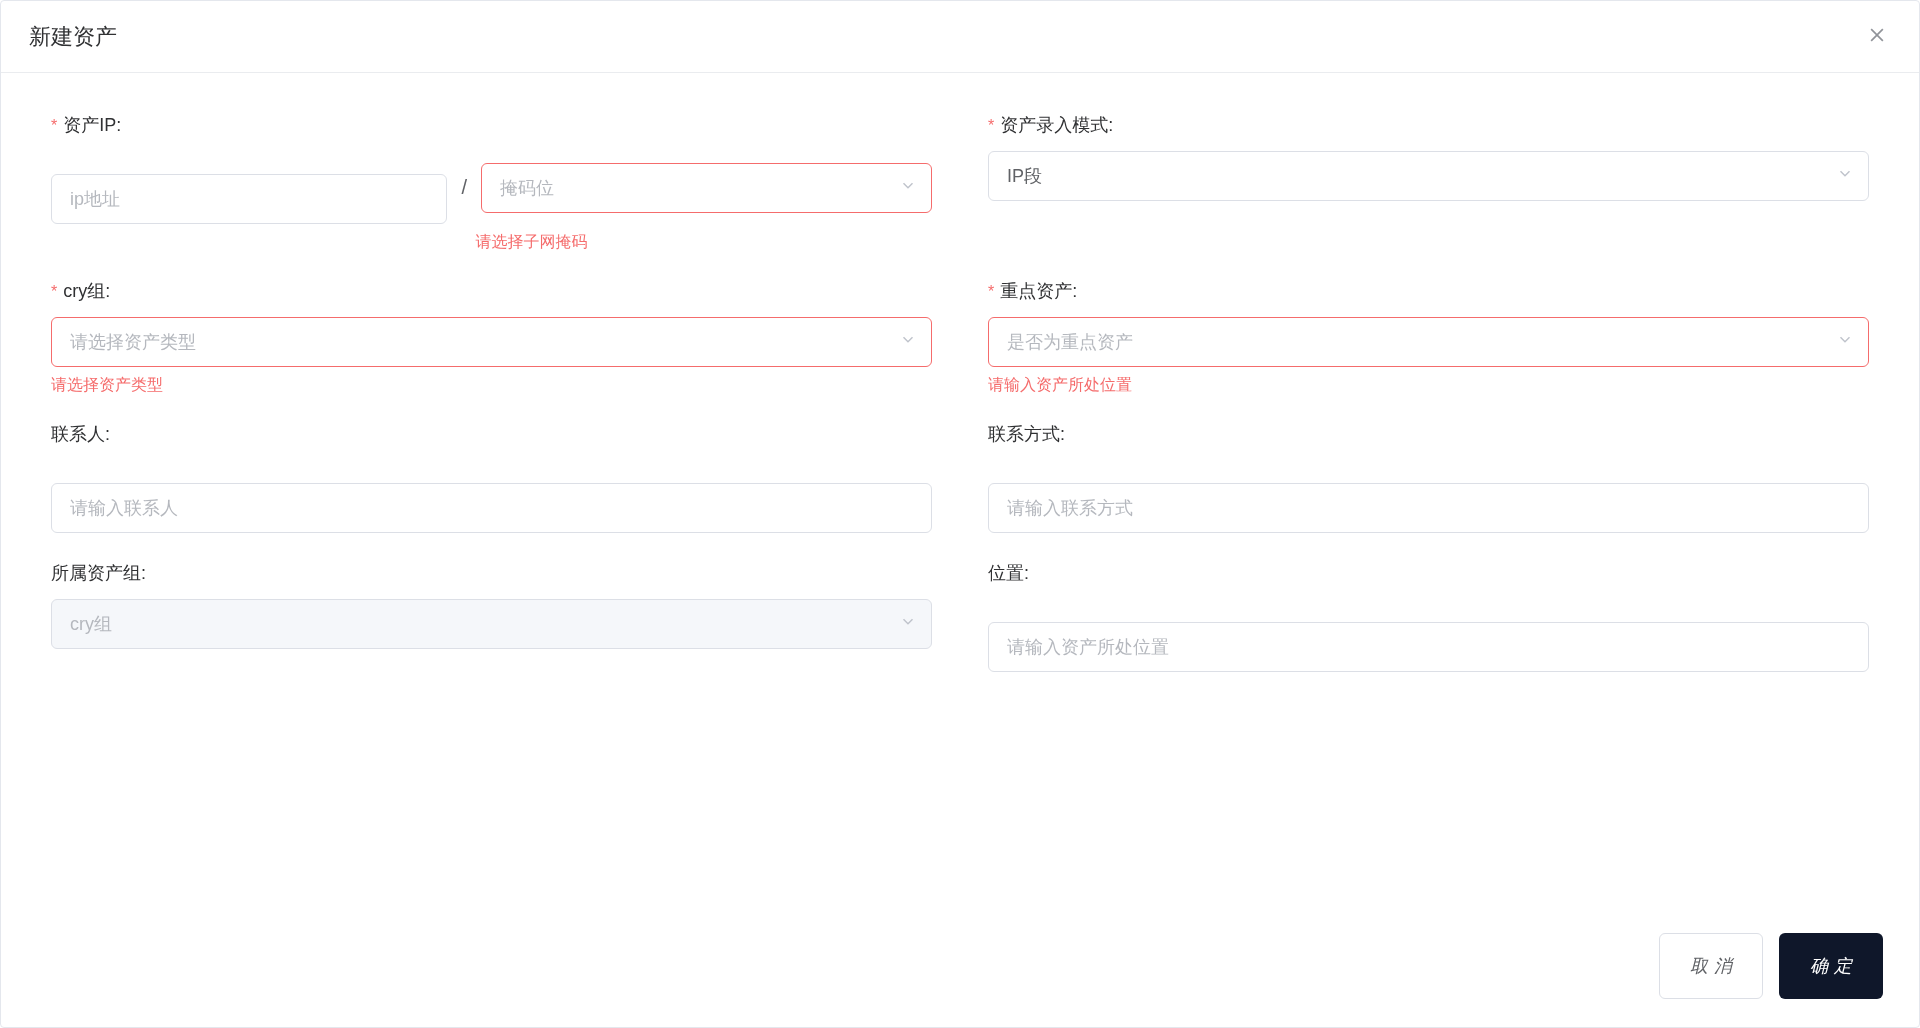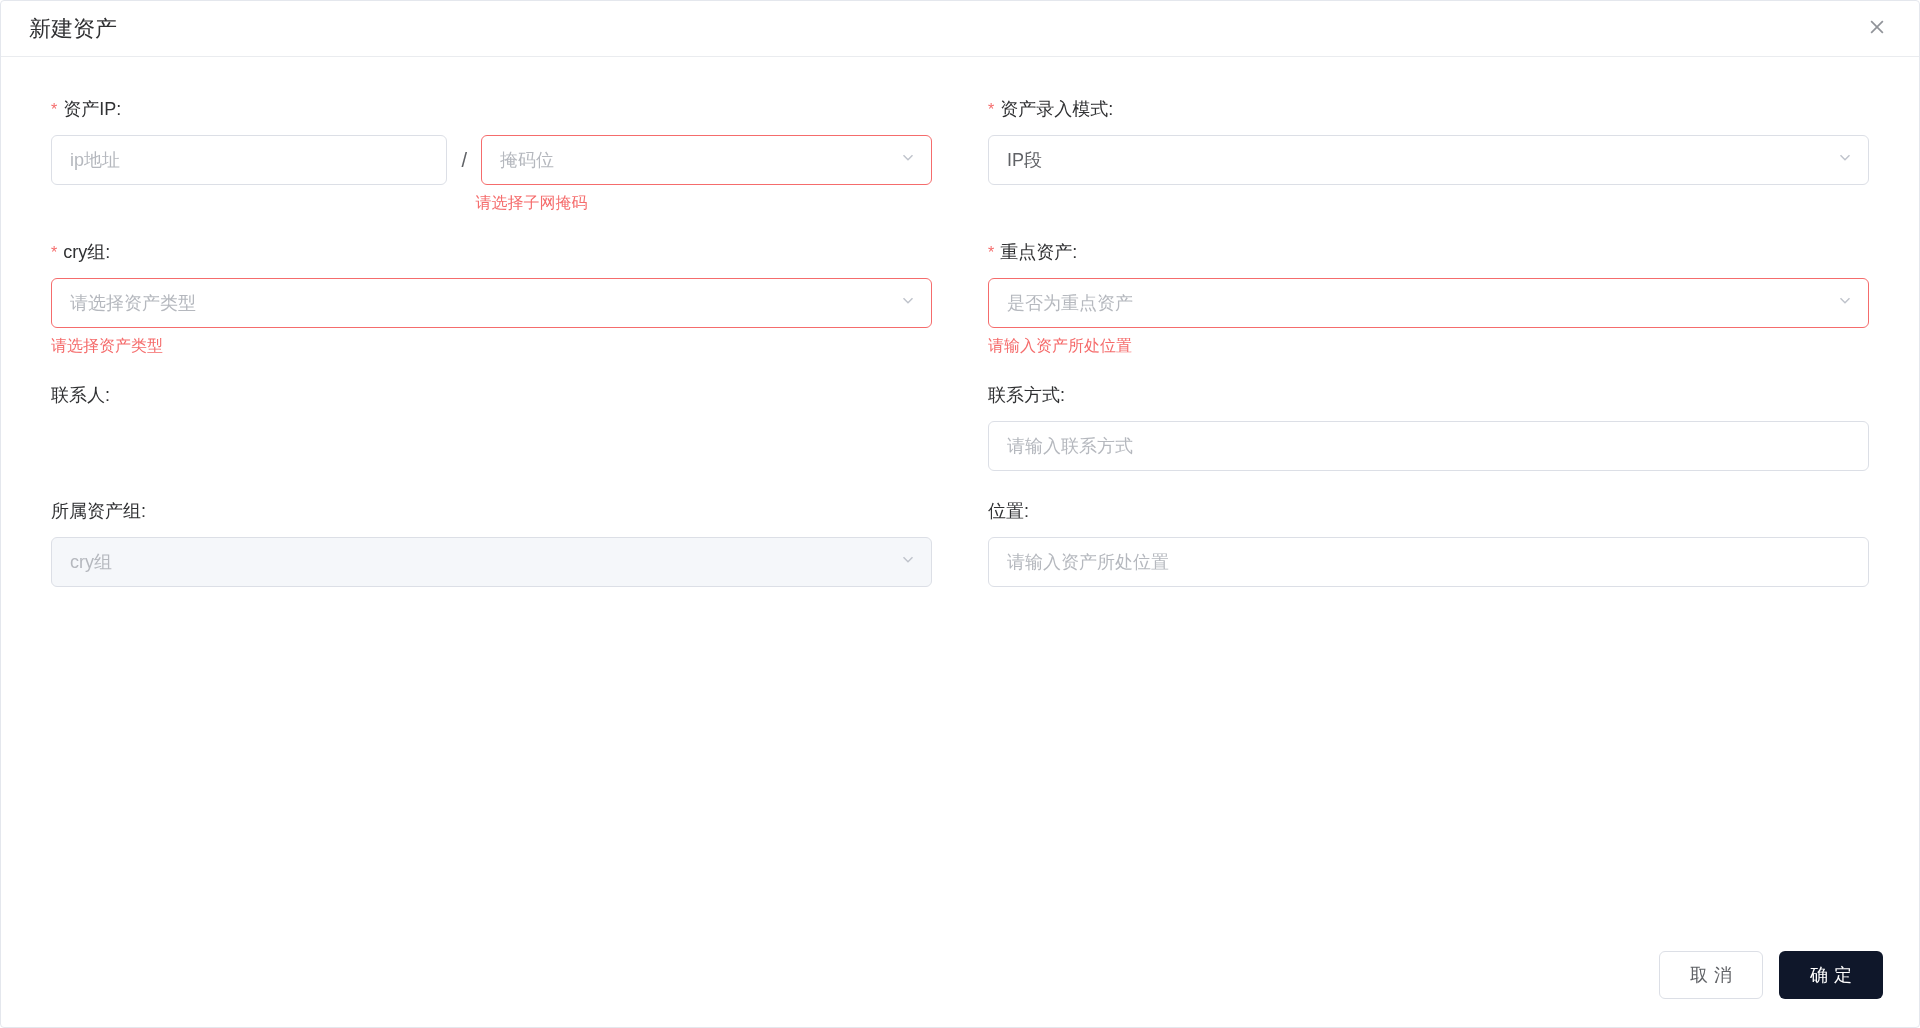--- a/index.html
+++ b/index.html
@@ -10,21 +10,21 @@
     }
     .dialog {
       width: 100%;
       height: 100vh;
       display: flex;
       flex-direction: column;
       border: 1px solid #e4e7ed;
       border-radius: 4px;
     }
     .dialog-header {
-      padding: 12px 28px;
+      padding: 20px 28px;
       border-bottom: 1px solid #eaecef;
       display: flex;
       justify-content: space-between;
       align-items: center;
     }
     .dialog-title {
       font-size: 22px;
       font-weight: 500;
       color: #303133;
     }
@@ -71,20 +71,21 @@
     .text-input {
       width: 100%;
       height: 50px;
       padding: 0 18px;
       font-size: 18px;
       color: #606266;
       border: 1px solid #dcdfe6;
       border-radius: 6px;
       outline: none;
       background: #fff;
+      margin-top: 23px;
     }
     .text-input::placeholder { color: #b5b8be; }
     .select {
       width: 100%;
       height: 50px;
       padding: 0 24px 0 18px;
       font-size: 18px;
       color: #606266;
       border: 1px solid #dcdfe6;
       border-radius: 6px;
@@ -130,28 +131,29 @@
       margin-left: calc(45% + 28px);
       line-height: 1.2;
     }
     .dialog-footer {
       padding: 20px 36px 28px;
       display: flex;
       justify-content: flex-end;
       gap: 16px;
     }
     .btn {
-      height: 48px;
+      height: 66px;
       padding: 0 24px;
       font-size: 18px;
       border-radius: 6px;
       cursor: pointer;
       border: 1px solid transparent;
       letter-spacing: 6px;
       text-indent: 6px;
+      font-style: italic;
     }
     .btn-default {
       background: #fff;
       border-color: #dcdfe6;
       color: #606266;
     }
     .btn-primary {
       background: #0f172a;
       color: #fff;
     }
@@ -240,20 +242,21 @@
               </svg>
           </span>
         </div>
         <div class="error-msg">请输入资产所处位置</div>
       </div>
 
       <div class="form-item">
         <div class="form-label">
           <span>联系人:</span>
         </div>
+        <input type="text" class="text-input" placeholder="请输入联系人" style="">
       </div>
 
       <div class="form-item">
         <div class="form-label">
           <span>联系方式:</span>
         </div>
         <input type="text" class="text-input" placeholder="请输入联系方式" style="">
       </div>
 
       <div class="form-item">

